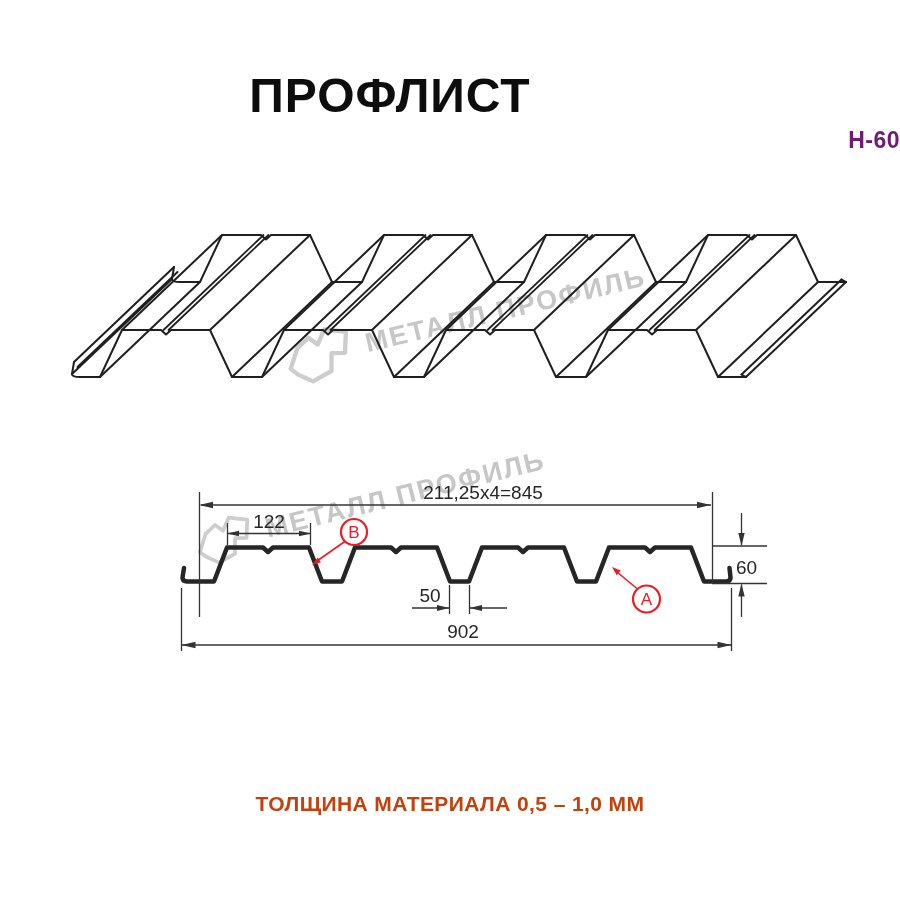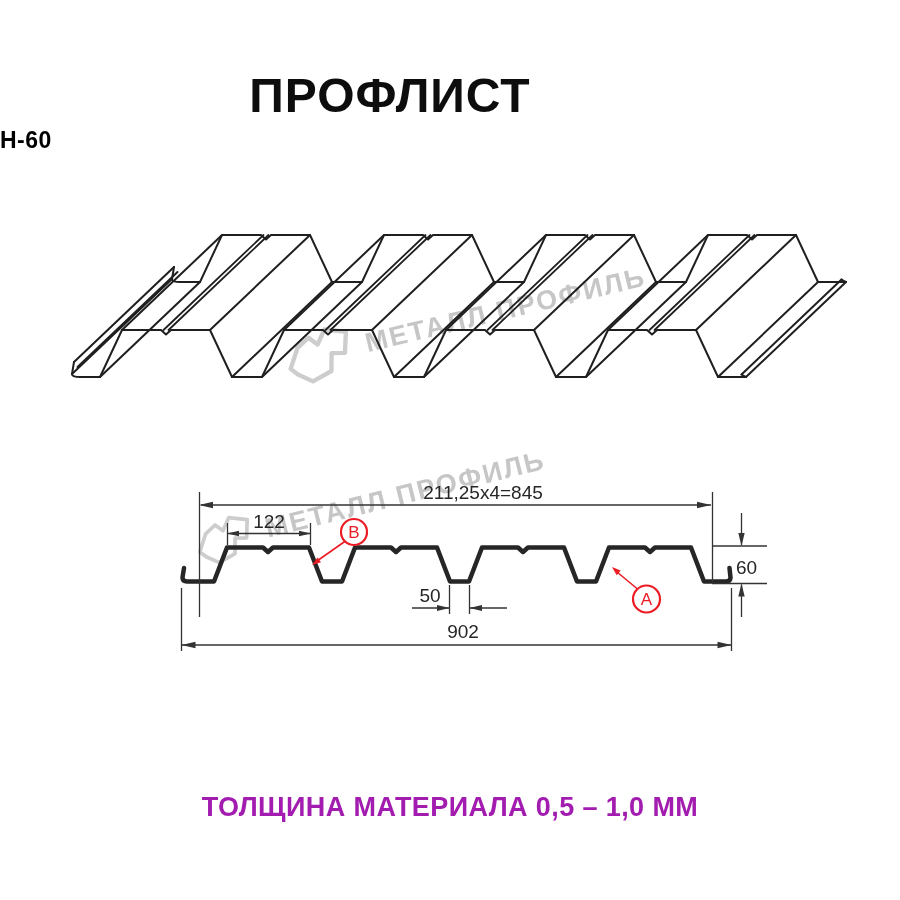--- a/index.html
+++ b/index.html
@@ -1,23 +1,23 @@
 <!DOCTYPE html>
 <html><head>
 <meta charset="utf-8">
 <style>
   html,body{margin:0;padding:0;}
   body{width:900px;height:900px;position:relative;background:#ffffff;overflow:hidden;
        font-family:"Liberation Sans", sans-serif;}
   .title{position:absolute;top:68px;left:0;width:780px;text-align:center;
          font-size:48px;font-weight:bold;color:#0d0d0d;letter-spacing:1px;}
-  .subtitle{position:absolute;top:127px;left:0;width:900px;text-align:left;
-         font-size:23px;font-weight:bold;color:#000000;letter-spacing:0.5px;}
+  .subtitle{position:absolute;top:127px;left:0;width:900px;text-align:right;
+         font-size:23px;font-weight:bold;color:#701a75;letter-spacing:0.5px;}
   .footer{position:absolute;top:792px;left:0;width:900px;text-align:center;
-         font-size:27px;font-weight:bold;color:#a21caf;letter-spacing:0.4px;}
+         font-size:21px;font-weight:bold;color:#c2410c;letter-spacing:0.4px;}
   .wm{position:absolute;display:flex;align-items:center;gap:10px;opacity:0.92;
       pointer-events:none;}
   .wm-text{font-size:27px;font-weight:bold;color:#c2c2c2;letter-spacing:2px;white-space:nowrap;}
   .wm1{left:284px;top:334px;transform:rotate(-13.5deg);transform-origin:left center;}
   .wm2{left:194px;top:522px;transform:rotate(-14deg);transform-origin:left center;}
   svg{position:absolute;left:0;top:0;}
   svg text{font-family:"Liberation Sans", sans-serif;}
   .dim{font-size:19px;fill:#262626;}
   .redlbl{font-size:17px;fill:#ec1c24;}
 </style>

